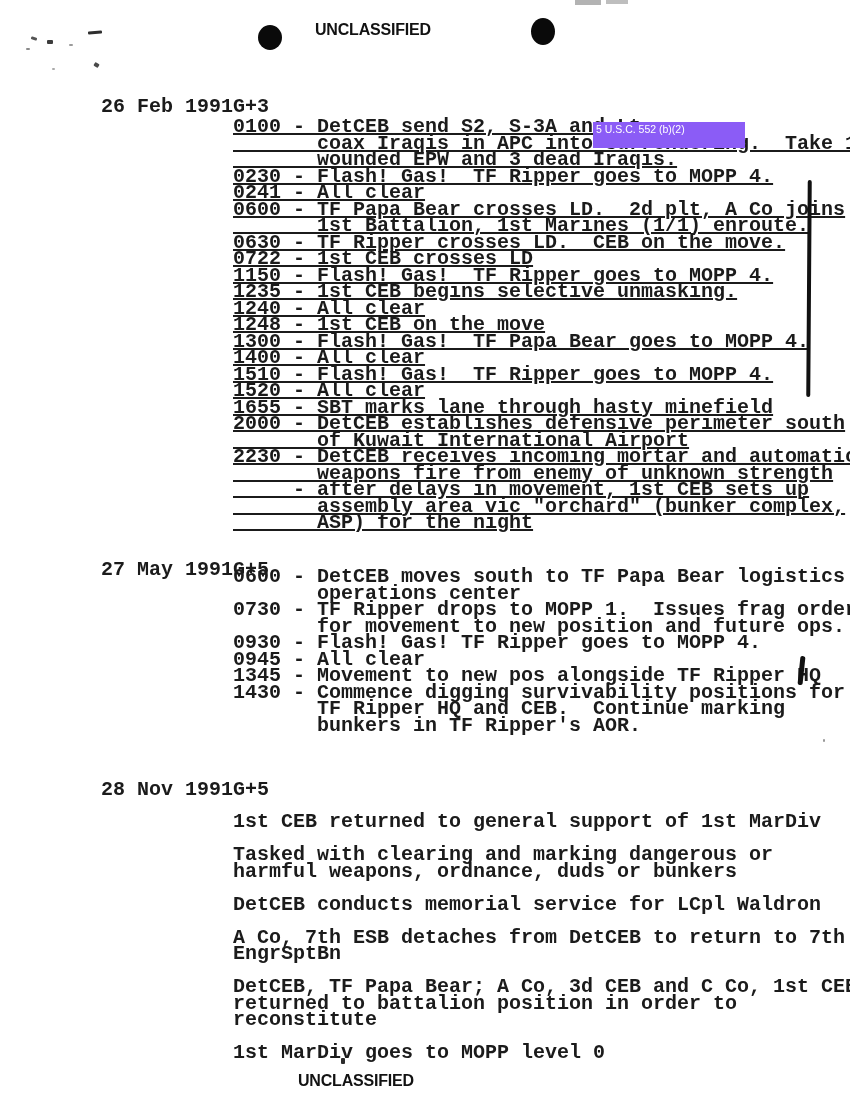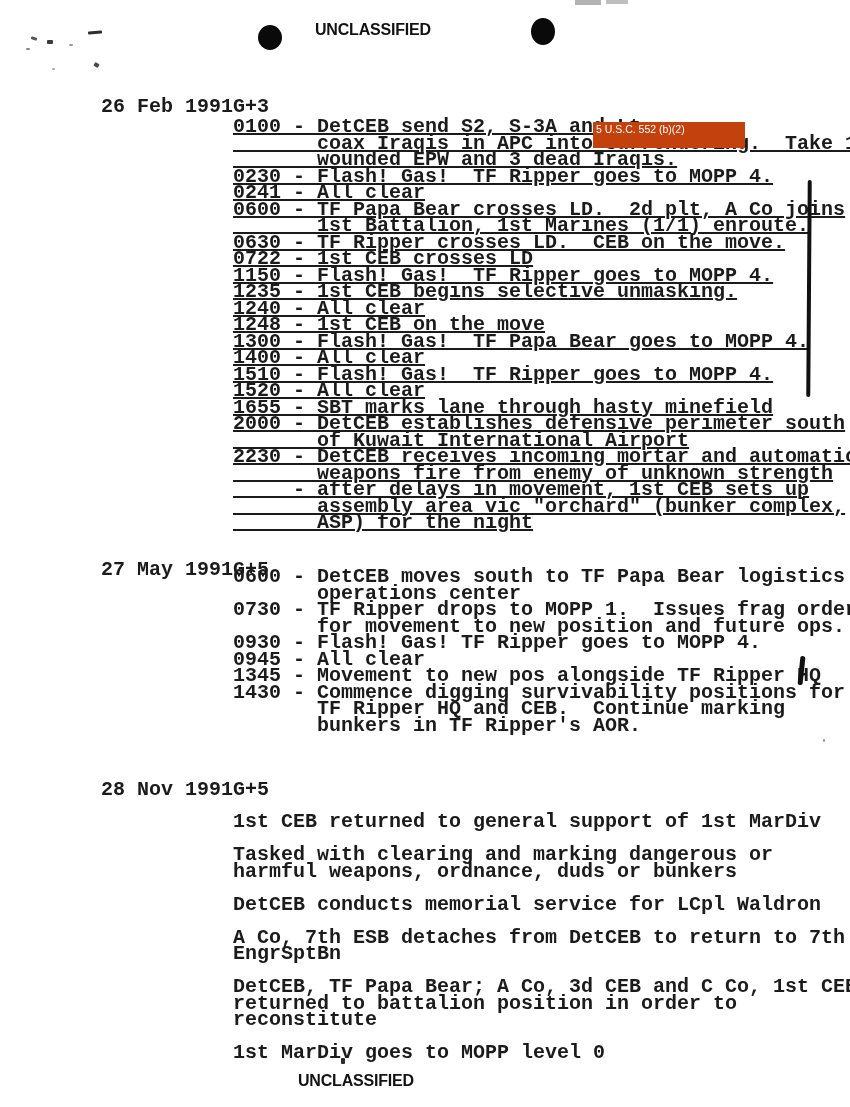--- a/index.html
+++ b/index.html
@@ -27,21 +27,21 @@
     font-size:16px;
     letter-spacing:-0.2px;
     color:#121212;
     white-space:nowrap;
   }
   .hole-punch{
     background:#0a0a0a;
     border-radius:50%;
   }
   .redaction{
-    background:#c2410c;
+    background:#8b5cf6;
     color:#fff;
   }
   .redaction .statute{
     font-family:"Liberation Sans",sans-serif;
     font-size:10.5px;
     line-height:11px;
     padding:2px 0 0 3px;
     white-space:nowrap;
   }
   .ink{background:#111;border-radius:2px;}

